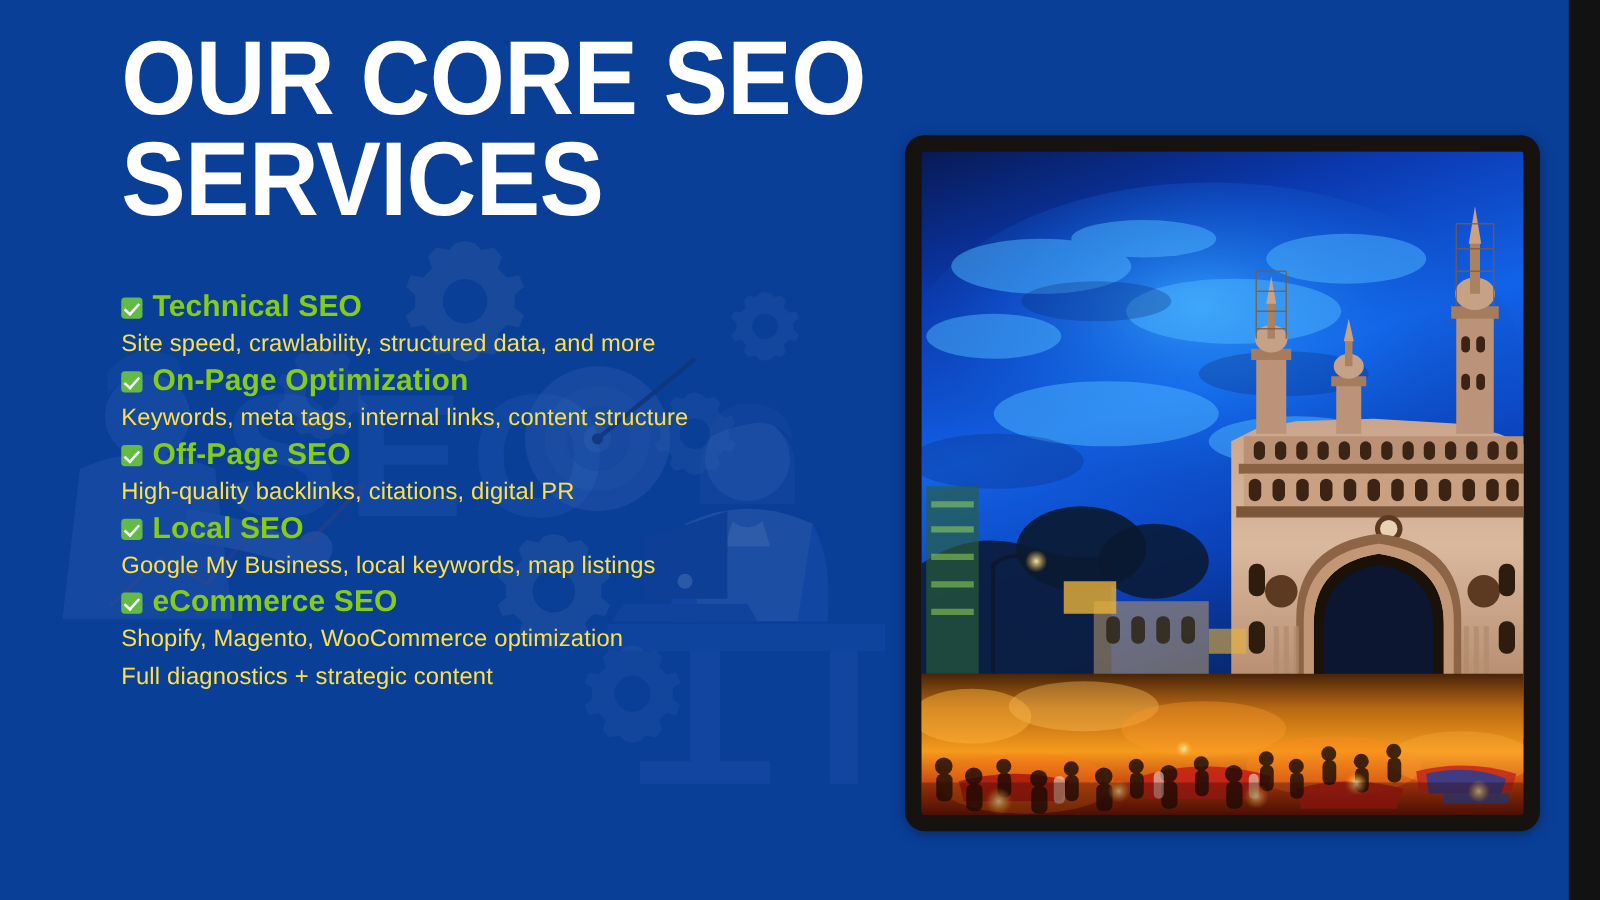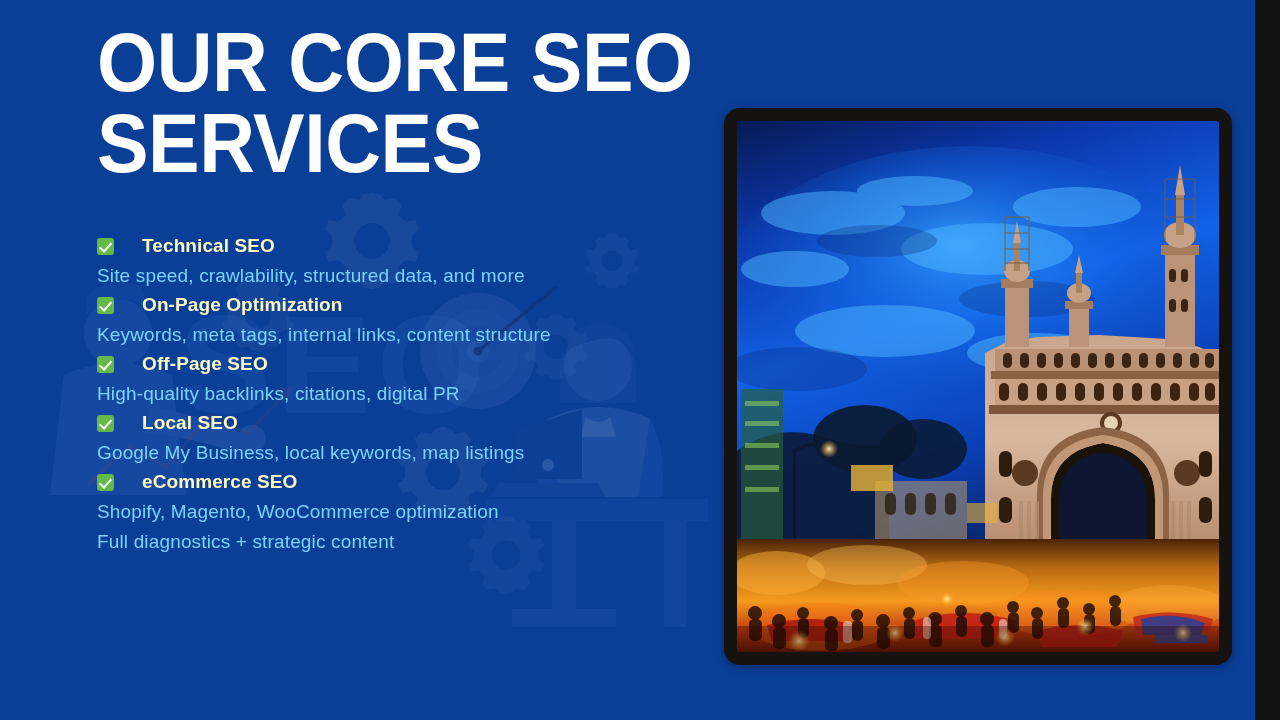--- a/index.html
+++ b/index.html
@@ -83,29 +83,28 @@
   .check-icon::after {
     content: "";
     position: absolute;
     left: 5px; top: 2px;
     width: 5px; height: 10px;
     border: solid #ffffff;
     border-width: 0 2.2px 2.2px 0;
     transform: rotate(42deg);
   }
   .bullet-title {
-    color: #fef9c3;
+    color: #84cc16;
     font-weight: 700;
-    font-size: 19px;
+    font-size: 24px;
     letter-spacing: 0.1px;
     white-space: nowrap;
-    margin-left: 20px;
   }
   .bullet-desc {
-    color: #7dd3fc;
+    color: #fde047;
     font-size: 19px;
     line-height: 30px;
     font-weight: 400;
     letter-spacing: 0.15px;
     max-width: 500px;
   }
 
   
   #photo-frame {
     position: absolute;

